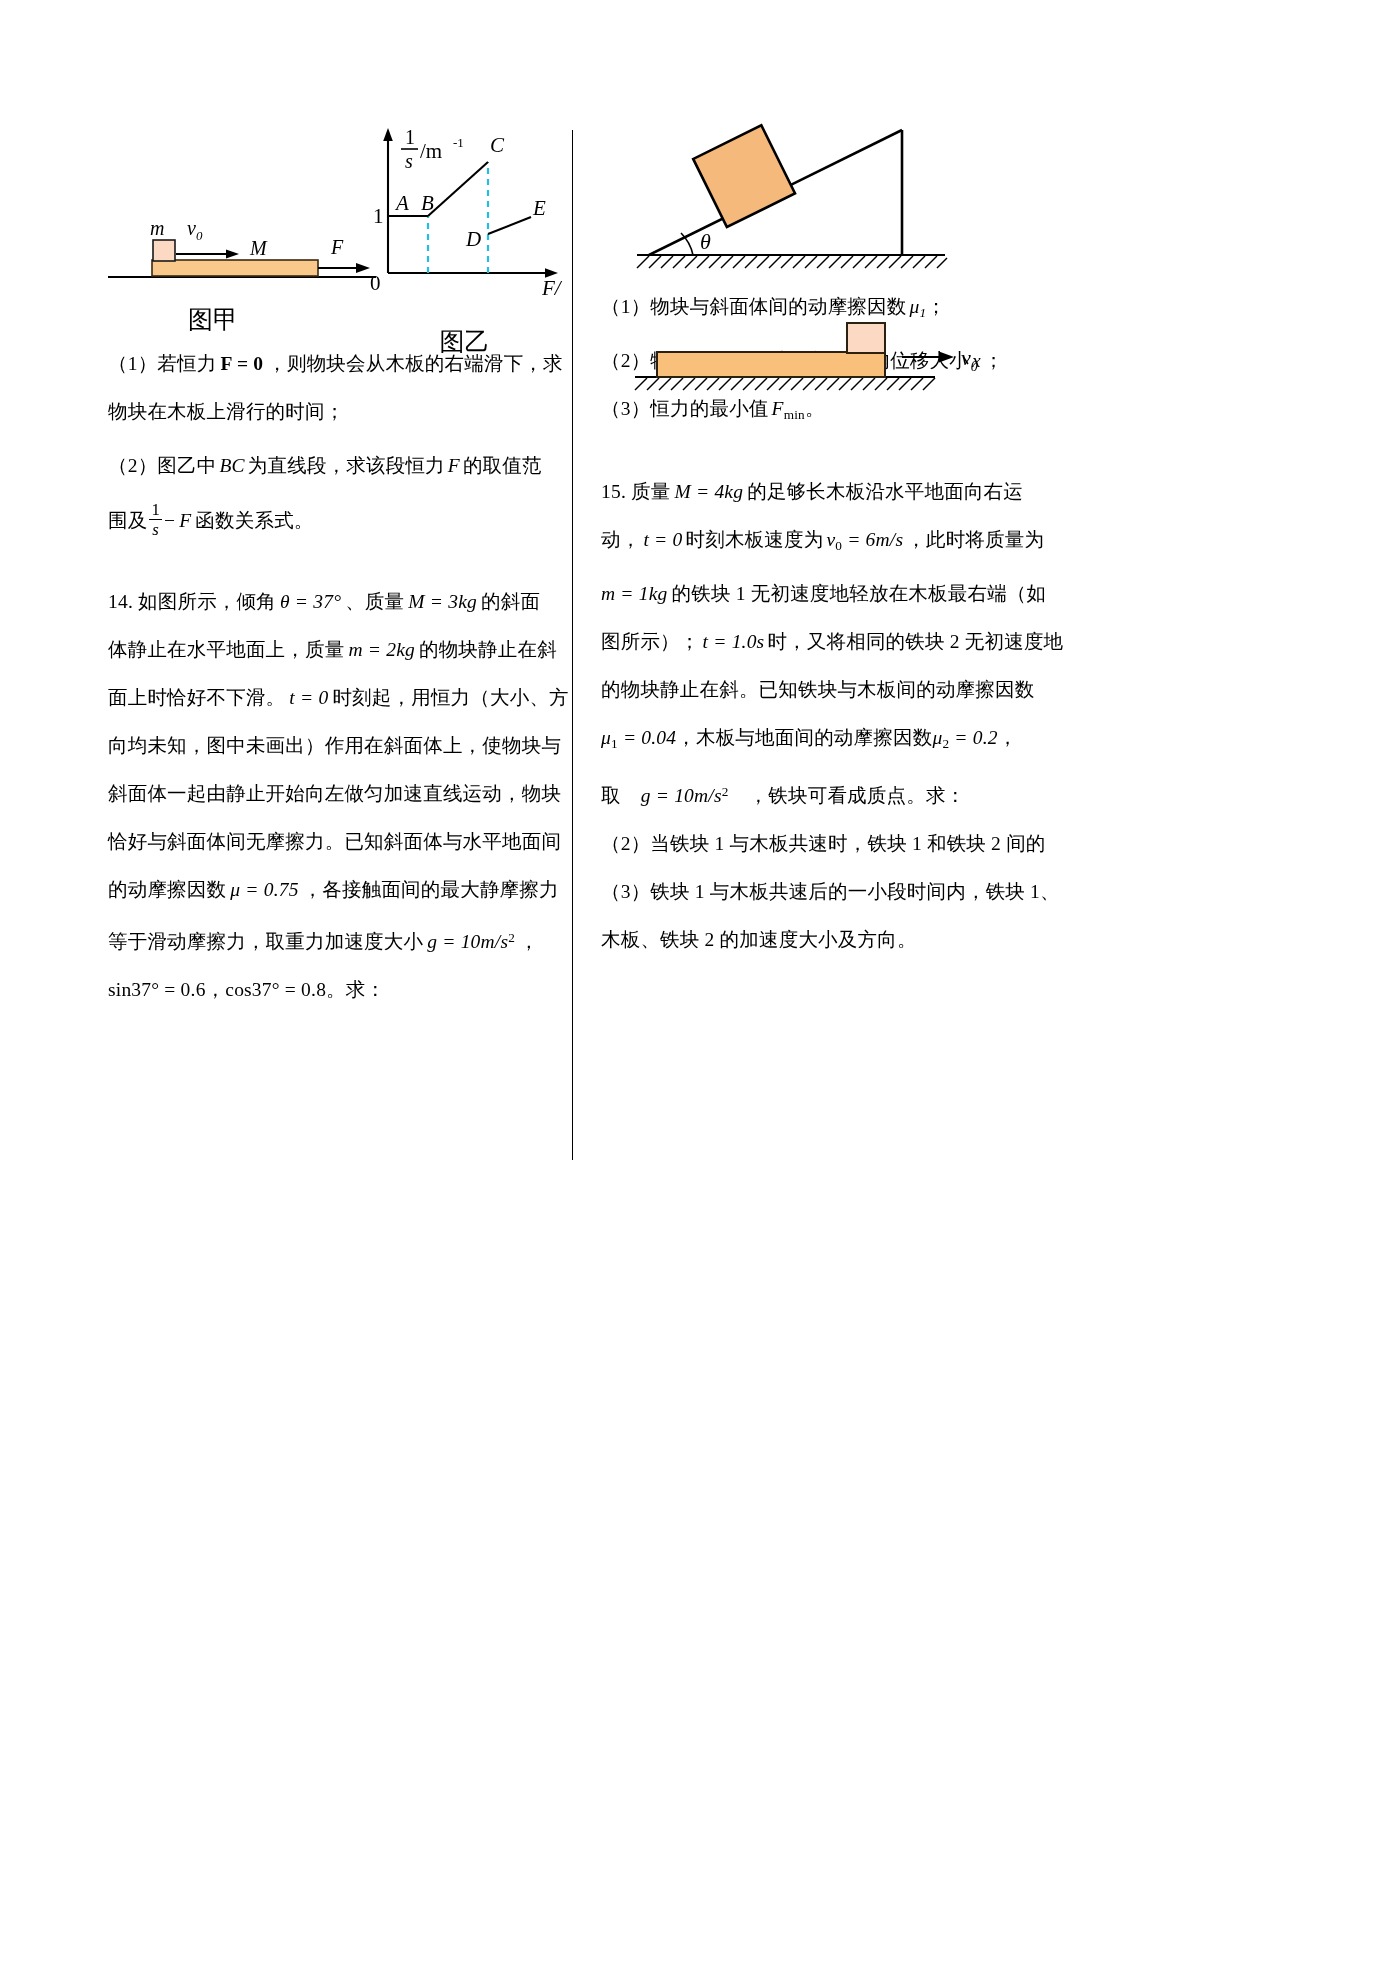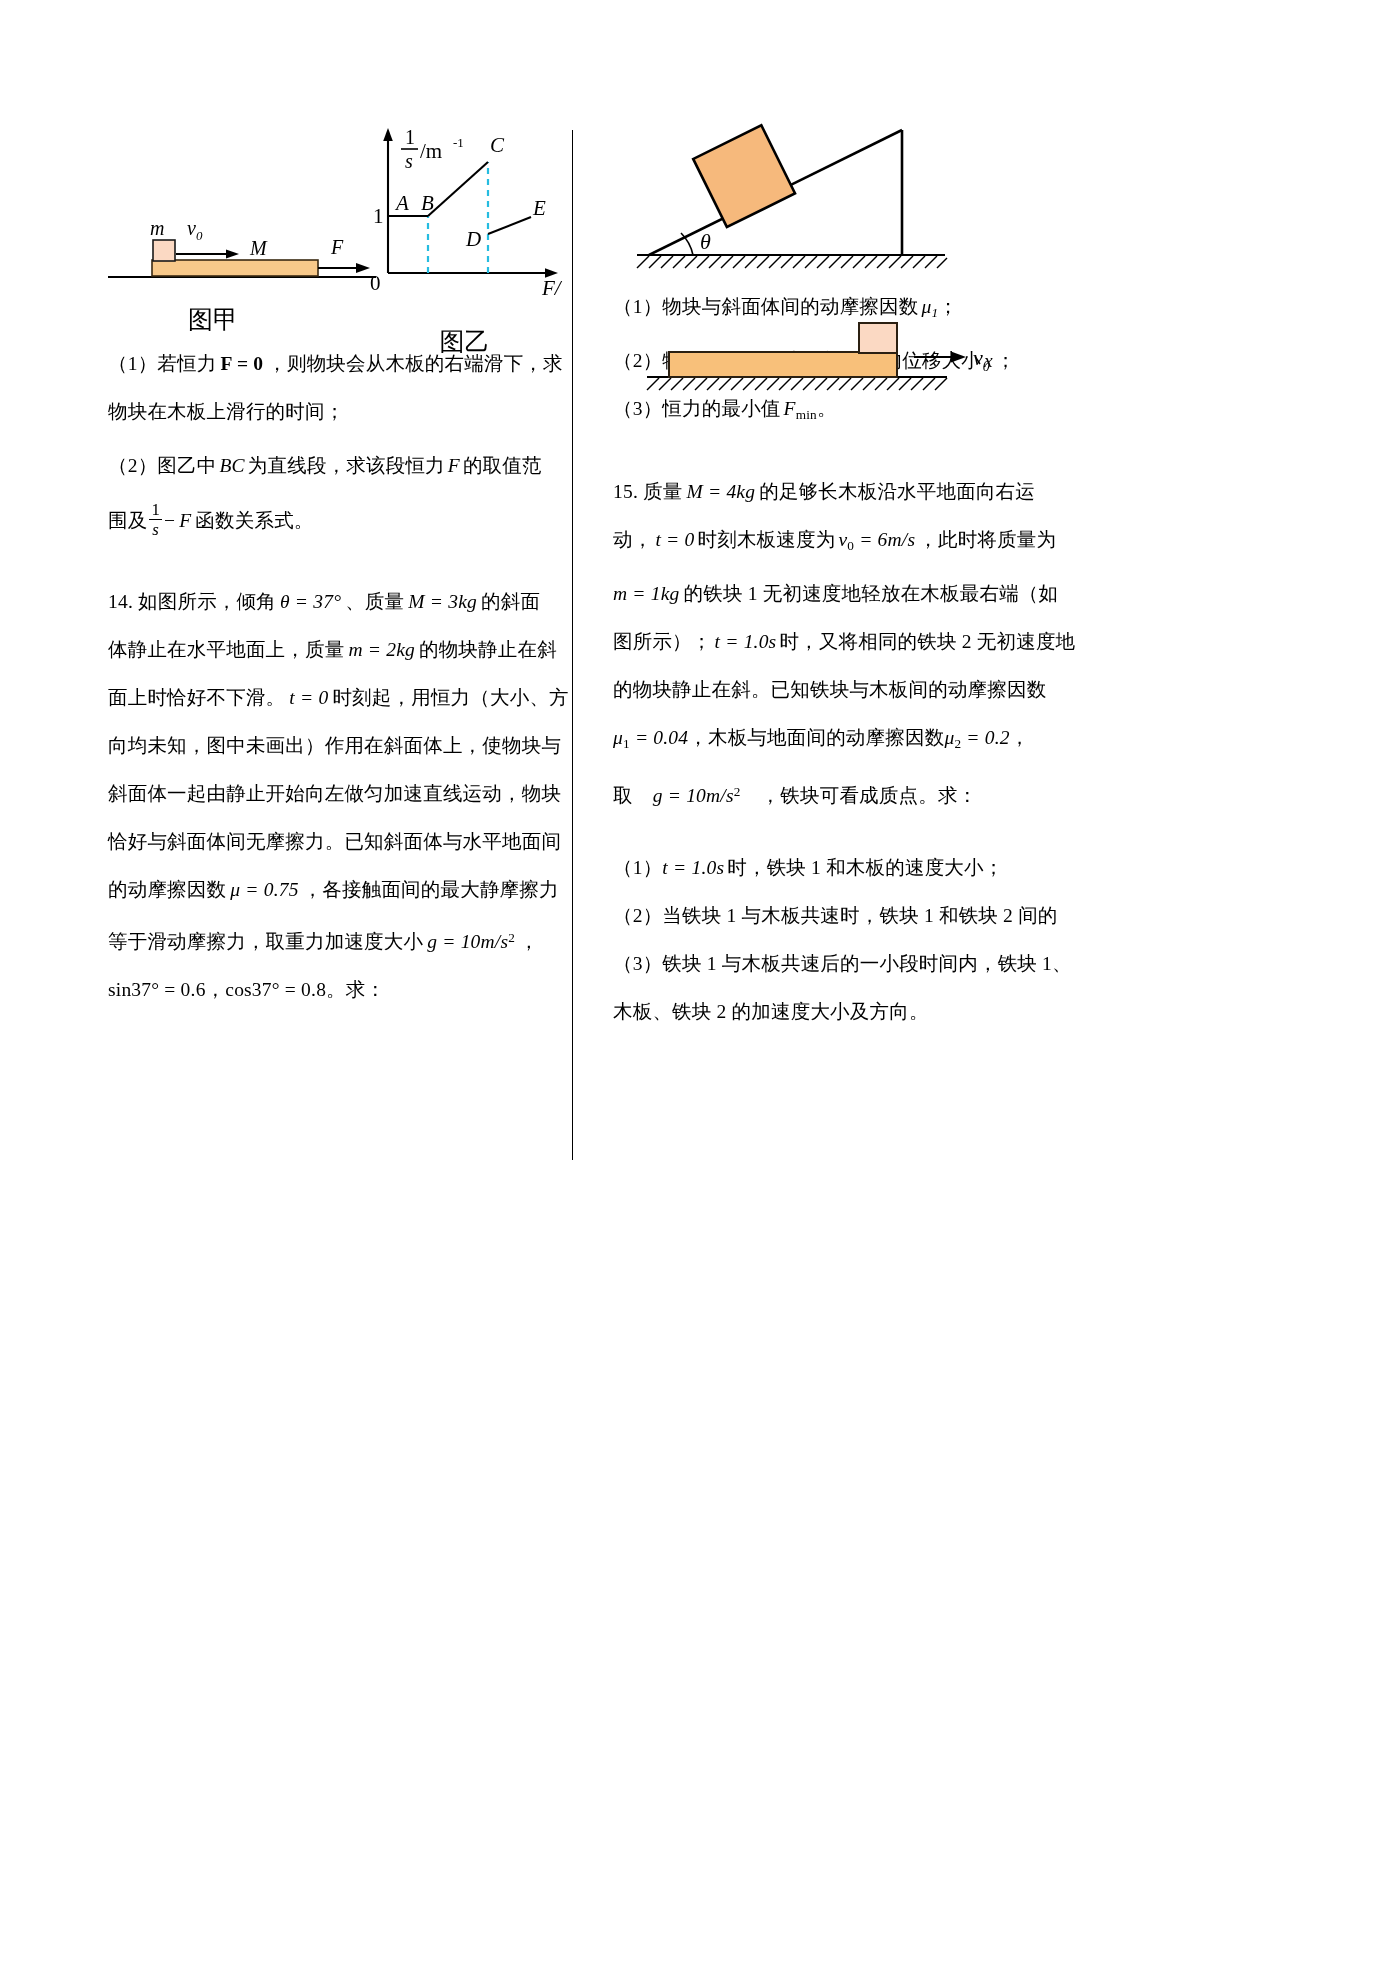--- a/index.html
+++ b/index.html
@@ -210,21 +210,21 @@
 
         <path d="M 96 137 A 44 44 0 0 0 84 115" fill="none" stroke="#000" stroke-width="1.6"></path>
         <text x="103" y="131" font-family="Liberation Serif, serif" font-size="22" font-style="italic">θ</text>
 
         <g transform="translate(148,60) rotate(-26.3)">
           <rect x="-38" y="-40" width="76" height="76" fill="#f6b97c" stroke="#000" stroke-width="2.6"></rect>
         </g>
       </svg>
     </div>
 
-    <div style="position:absolute;left:16px;top:165px;width:470px;">
+    <div style="position:absolute;left:4px;top:165px;width:470px;">
 
       <div class="para">
         <span>（1）物块与斜面体间的动摩擦因数</span><span class="mi" style="margin-left:3px;"><span>μ</span><sub>1</sub></span><span>；</span>
       </div>
 
       <div class="para">
         <span>（2）物块2s 末的速度</span><span class="mi" style="margin:0 3px;">v</span><span>和 0-2s 内位移大小</span><span class="mi" style="margin:0 3px;">x</span><span>；</span>
       </div>
 
       <div class="para">
@@ -287,22 +287,19 @@
           <rect x="40" y="47" width="228" height="25" fill="#f8c07a" stroke="#2b2012" stroke-width="2"></rect>
 
           <rect x="230" y="18" width="38" height="30" fill="#fbd9c3" stroke="#2b2012" stroke-width="2"></rect>
 
           <line x1="285" y1="52" x2="325" y2="52" stroke="#000" stroke-width="2.2"></line>
           <polygon points="337,52 322,46.6 322,57.4" fill="#000"></polygon>
           <text x="344" y="60" font-family="Liberation Serif, serif" font-size="22" font-style="italic">v<tspan font-size="14" dy="6">0</tspan></text>
         </svg>
       </div>
 
-      <div class="para" style="margin-top:24px;">
-        <span>（1）</span><span class="mi" style="margin-right:3px;">t = 1.0s</span><span>时，铁块 1 和木板的速度大小；</span>
-      </div>
       <div class="para">（2）当铁块 1 与木板共速时，铁块 1 和铁块 2 间的</div>
       <div class="para">（3）铁块 1 与木板共速后的一小段时间内，铁块 1、</div>
       <div class="para">木板、铁块 2 的加速度大小及方向。</div>
     </div>
   </div>
 
 </div>
 
 </body></html>

